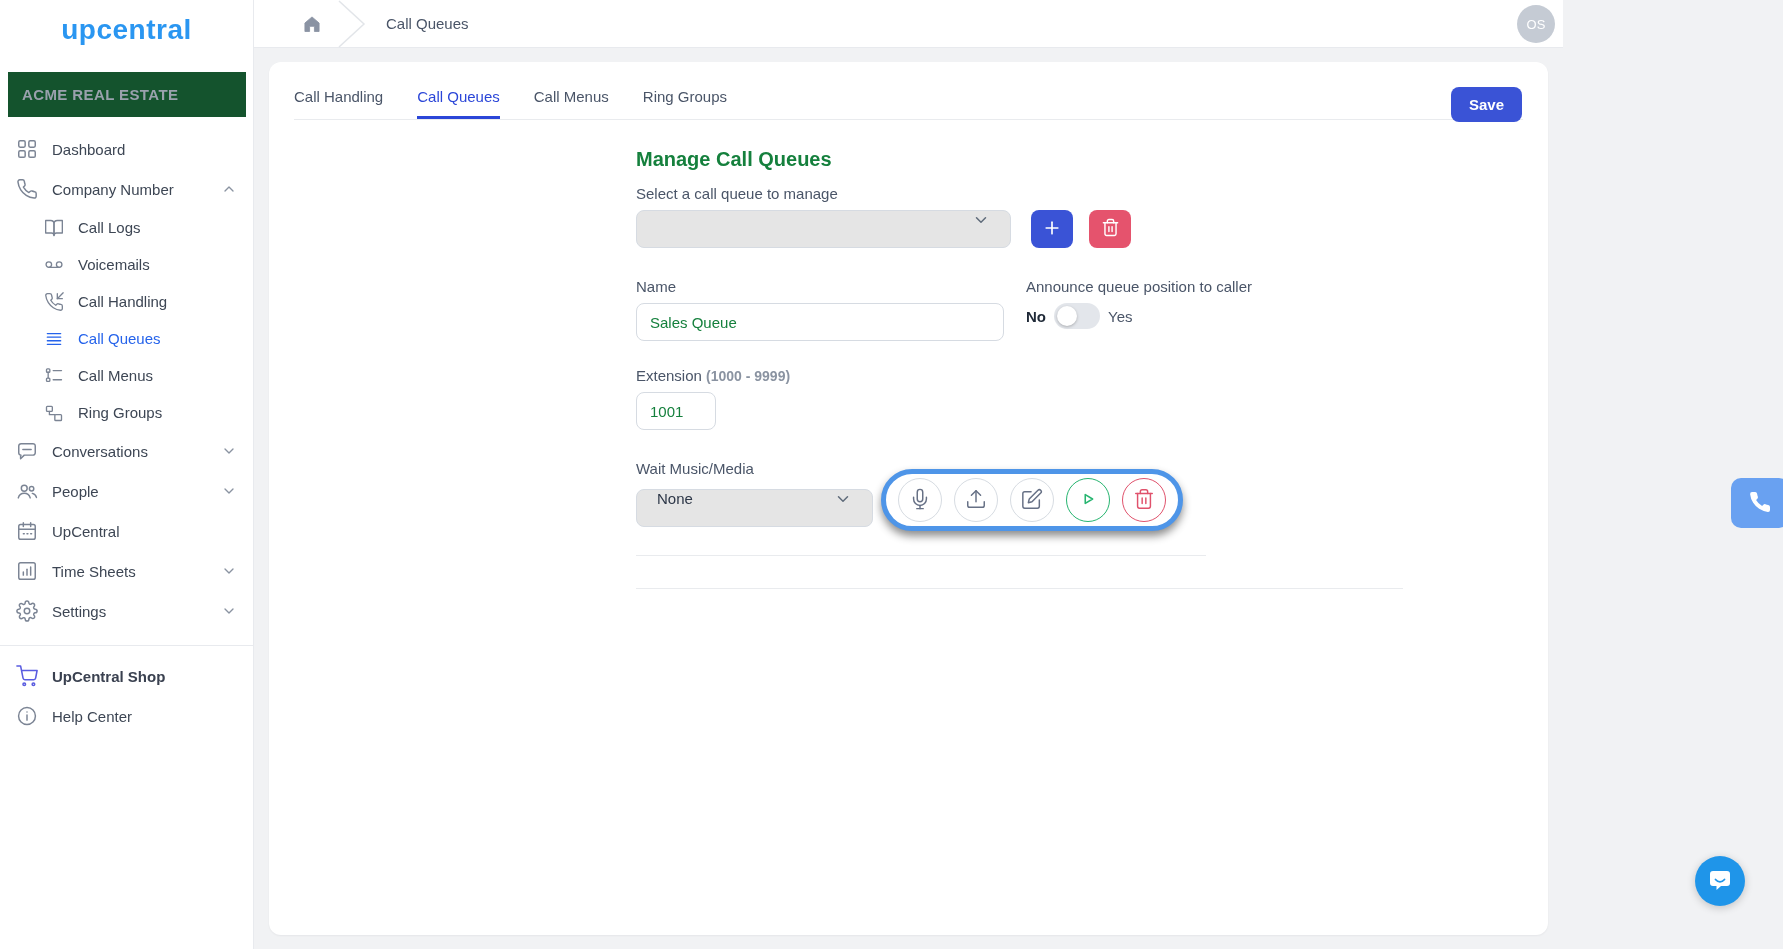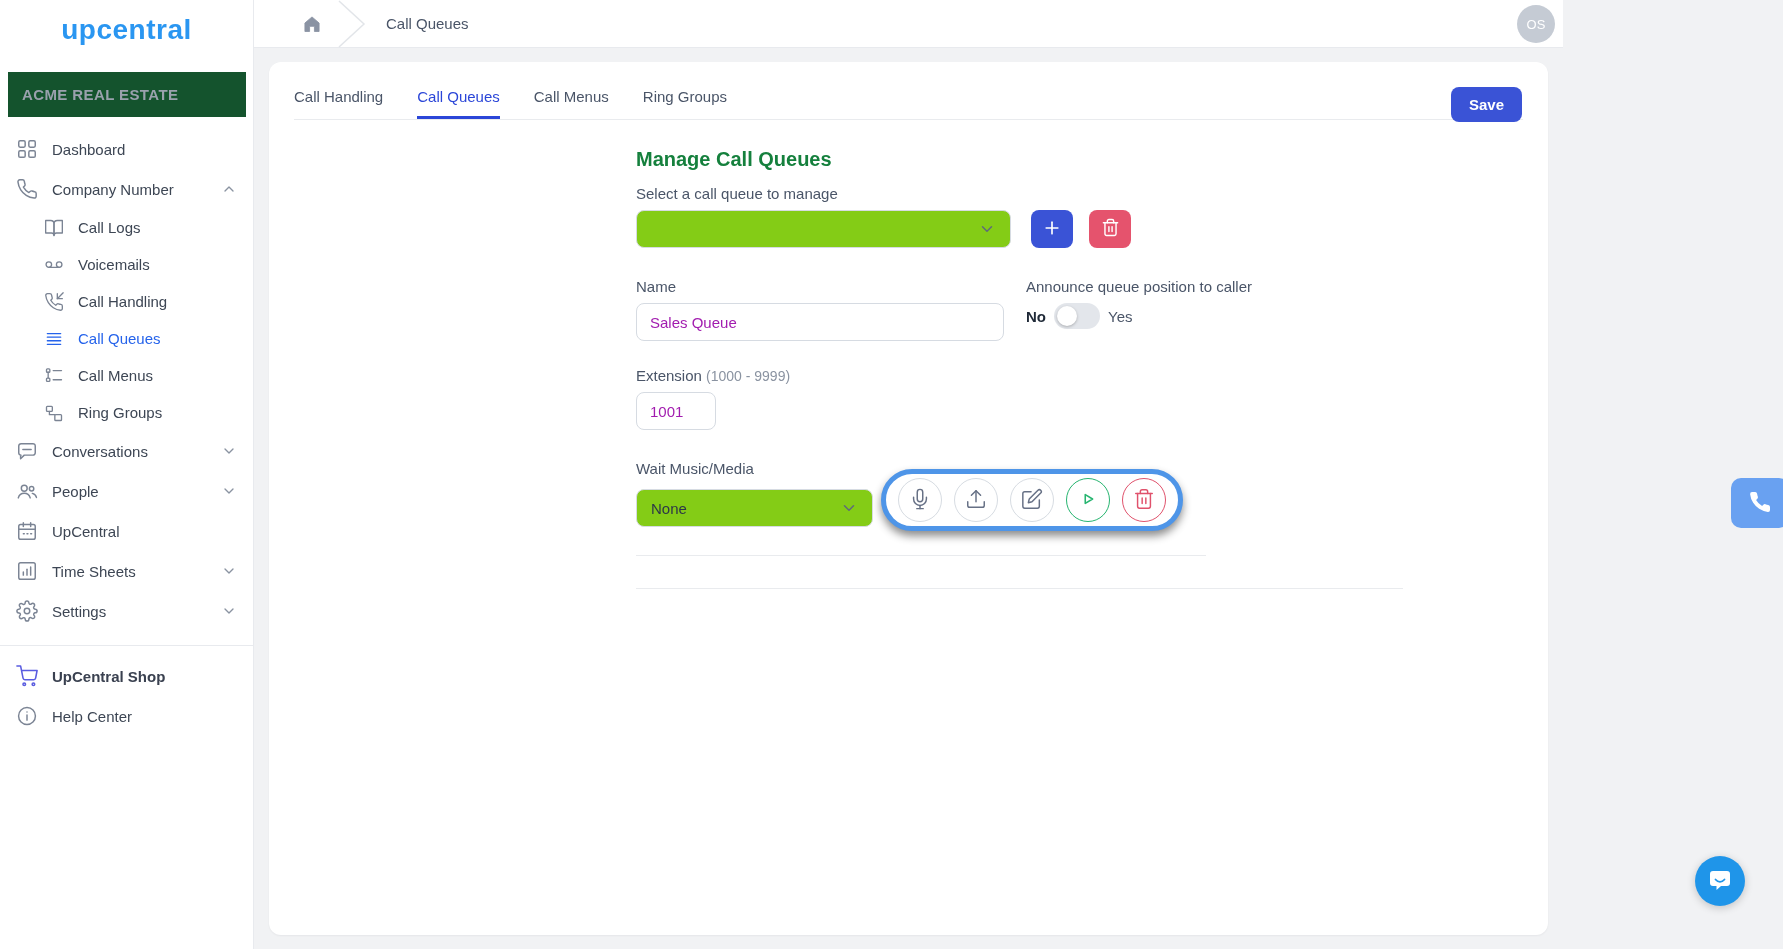--- a/index.html
+++ b/index.html
@@ -51,37 +51,37 @@
   .tab{font-size:15px;color:#4a5568;font-weight:500;padding-bottom:11px;cursor:pointer;
        border-bottom:3px solid transparent}
   .tab.on{color:var(--tab-active);border-bottom-color:var(--tab-active)}
   .save-btn{position:absolute;top:25px;right:26px;height:35px;padding:0 18px;border:none;
             border-radius:8px;background:var(--primary);color:#fff;font-size:15px;font-weight:600;
             font-family:inherit;cursor:pointer}
 
   .form{margin-left:367px;padding-top:28px;width:780px}
   .h1{font-size:20px;font-weight:600;color:#15803d;margin:0 0 14px}
   .field-label{font-size:15px;color:#4a5568;font-weight:500;margin-bottom:8px;display:block}
-  .hint{color:#8a93a1;font-weight:400;font-size:14px}
-
-  .select{height:38px;border:1px solid #d6dbe2;border-radius:8px;background:#84cc16;display:flex;
-          align-items:center;justify-content:space-between;padding:0 14px;font-size:15px;
+  .hint{color:#8a93a1;font-weight:700;font-size:14px}
+
+  .select{height:38px;border:1px solid #d6dbe2;border-radius:8px;background:#e5e5e5;display:flex;
+          align-items:flex-start;justify-content:space-between;padding:0 20px;font-size:15px;
           color:#2d3748;cursor:pointer}
   .select .chev{width:18px;height:18px;color:#5f6b7a;display:flex}
   .queue-row{display:flex;align-items:center;margin-bottom:30px}
   .queue-select{width:375px}
   .sq-btn{width:42px;height:38px;border:none;border-radius:8px;display:flex;align-items:center;
           justify-content:center;cursor:pointer;color:#fff;padding:0}
   .add{background:var(--primary);margin-left:20px}
   .del{background:var(--danger);margin-left:16px}
 
   .cols{display:flex;gap:22px}
   .col-left{width:368px}
   .text-input{width:100%;height:38px;border:1px solid #d6dbe2;border-radius:8px;font-size:15px;
-              color:#a21caf;padding:0 13px;font-family:inherit;outline:none}
+              color:#15803d;padding:0 13px;font-family:inherit;outline:none}
   .toggle-row{display:flex;align-items:center;gap:8px;margin-top:4px}
   .no-label{font-weight:bold;color:#1f2937;font-size:15px}
   .yes-label{color:#4a5568;font-size:15px}
   .toggle{width:46px;height:26px;background:#e3e6eb;border-radius:13px;position:relative;cursor:pointer}
   .knob{position:absolute;left:3px;top:3px;width:20px;height:20px;background:#fff;border-radius:50%;
         box-shadow:0 1px 3px rgba(0,0,0,.25)}
 
   .ext-block{margin-top:26px}
   .ext-input{width:80px}
   .wait-block{margin-top:30px}

